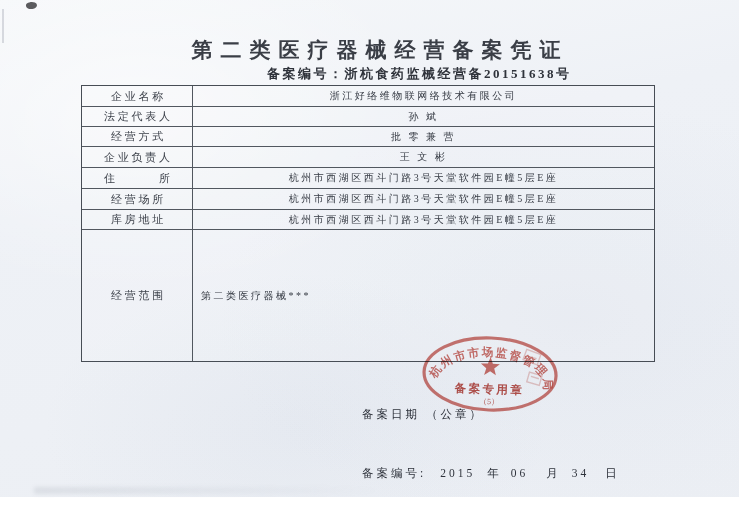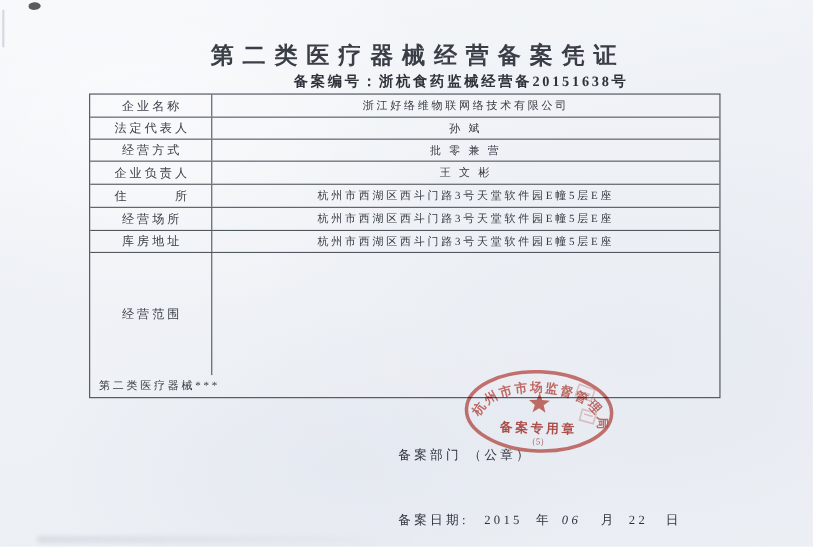--- a/index.html
+++ b/index.html
@@ -25,26 +25,26 @@
   .ctable{position:absolute;left:81px;top:85px;width:574px;border:1.6px solid #474d55;
          box-sizing:border-box;background:rgba(255,255,255,.12);}
   .trow{display:flex;border-bottom:1.3px solid #51575f;box-sizing:border-box;}
   .trow:last-child{border-bottom:none;}
   .tlabel{width:111px;flex:0 0 111px;border-right:1.3px solid #51575f;display:flex;
          align-items:center;justify-content:center;font-size:11px;color:#3c414a;
          white-space:pre;box-sizing:border-box;}
   .tvalue{flex:1;display:flex;align-items:center;justify-content:center;
          font-size:10px;letter-spacing:2.5px;color:#363b44;white-space:pre;box-sizing:border-box;}
   .tvalue.left{justify-content:flex-start;padding-left:8px;}
-  .h21{height:21px;text-align:center;} .h20{height:20px;} .h131{height:131px;flex-direction:column;}
+  .h21{height:21px;text-align:center;} .h20{height:20px;} .h131{height:131px;}
   .footer{position:absolute;left:362px;top:366px;font-size:11.5px;color:#32363e;
          letter-spacing:3px;line-height:19.5px;z-index:3;mix-blend-mode:multiply;white-space:pre;}
   .footer .dl{display:block;}
   .dpart{display:inline-block;text-align:right;}
-  .m14{margin-left:14px;} .m12{margin-left:12px;} .m9{margin-left:9px;font-style:italic;}
+  .m14{margin-left:14px;} .m12{margin-left:12px;} .m9{margin-left:9px;}
   .m18{margin-left:18px;} .m11{margin-left:11px;} .m16{margin-left:16px;}
   .stamp{position:absolute;left:402px;top:322px;width:176px;height:106px;z-index:2;
          transform:rotate(2deg);opacity:.93;mix-blend-mode:multiply;}
 </style>
 </head>
 <body>
 
 <div class="page">
   <div class="paper"></div>
   <div class="speck"></div>
@@ -103,16 +103,16 @@
     <text x="88" y="82" text-anchor="middle" font-size="8" fill="#b1322a" opacity="0.85">（5）</text>
     <g opacity="0.3" stroke="#c2453c" fill="none" stroke-width="1.4">
       <rect x="122" y="28" width="15" height="11" transform="rotate(18 129 33)"></rect>
       <rect x="126" y="50" width="13" height="10" transform="rotate(14 132 55)"></rect>
       <line x1="125" y1="33" x2="134" y2="35"></line>
       <line x1="129" y1="53" x2="137" y2="55"></line>
     </g>
   </svg>
 
   <div class="footer">
-    <span class="dl">备案部门 （公章）</span>
-    <span class="dl"><span>备案日期:</span><span class="dpart m14">2015</span><span class="dpart m12">年</span><span class="dpart m9">06</span><span class="dpart m18">月</span><span class="dpart m11">22</span><span class="dpart m16">日</span></span>
+    <span class="dl">备案日期 （公章）</span>
+    <span class="dl"><span>备案编号:</span><span class="dpart m14">2015</span><span class="dpart m12">年</span><span class="dpart m9">06</span><span class="dpart m18">月</span><span class="dpart m11">34</span><span class="dpart m16">日</span></span>
   </div>
 </div>
 
 </body></html>

